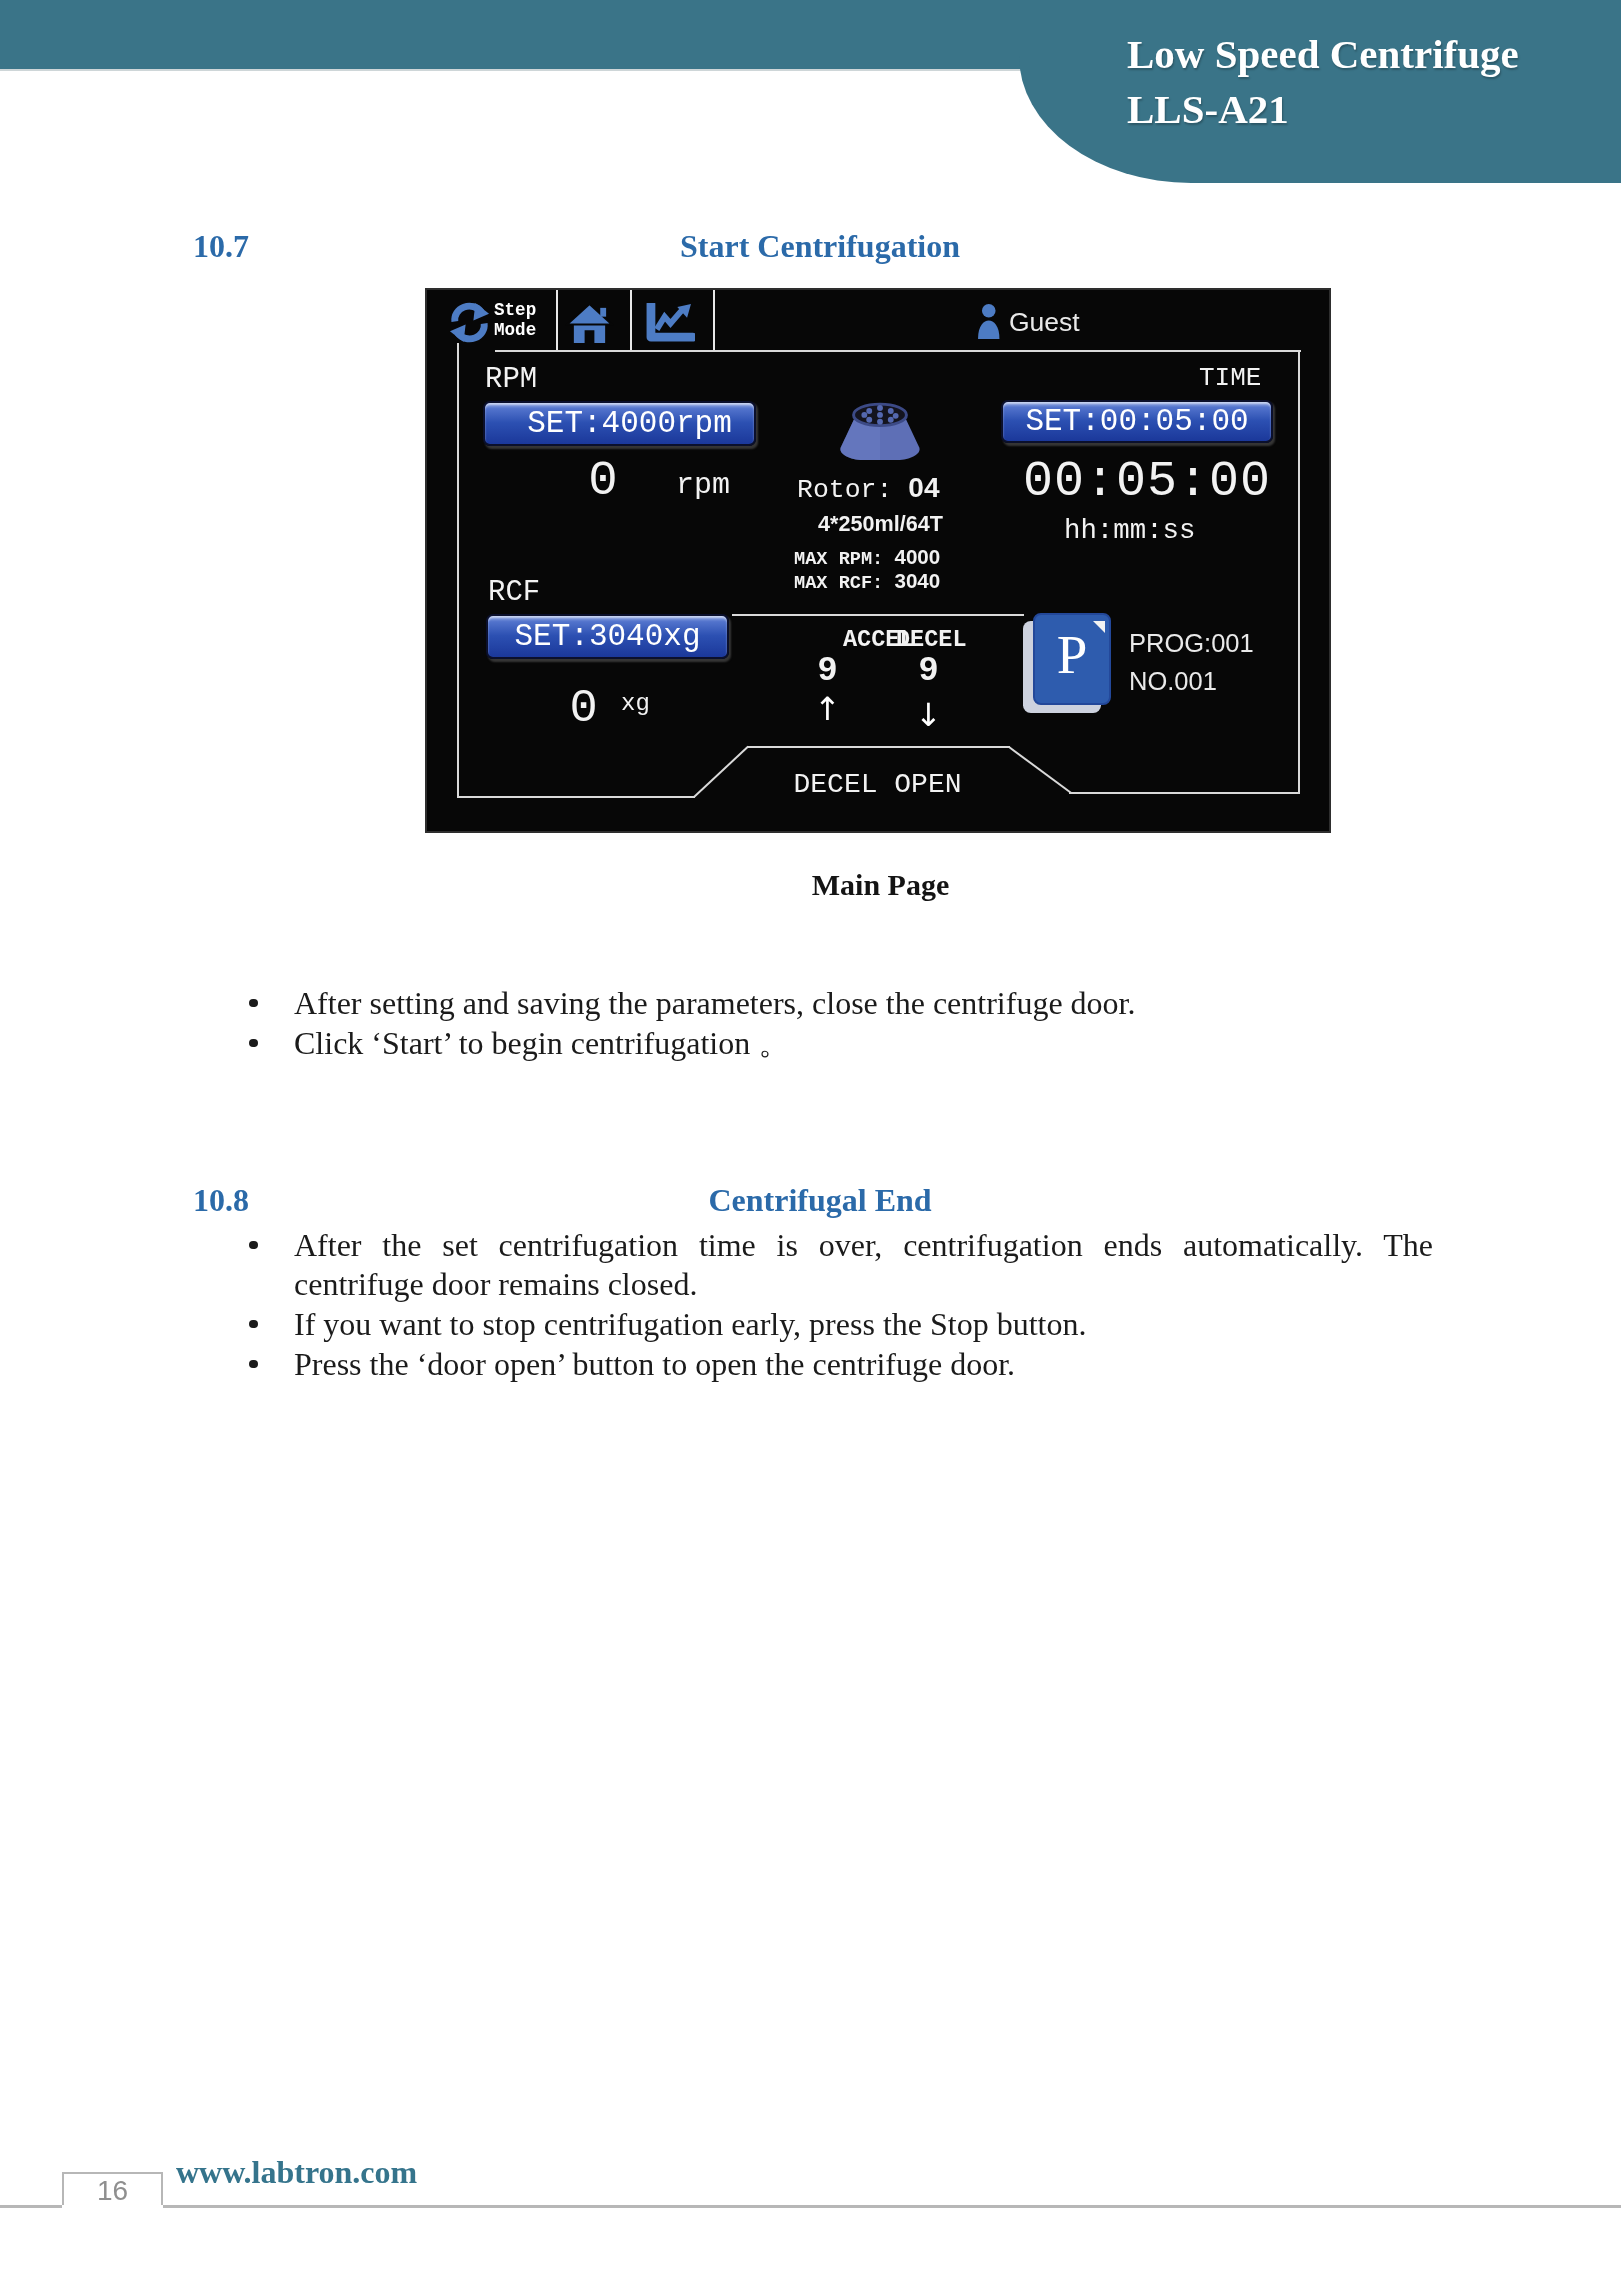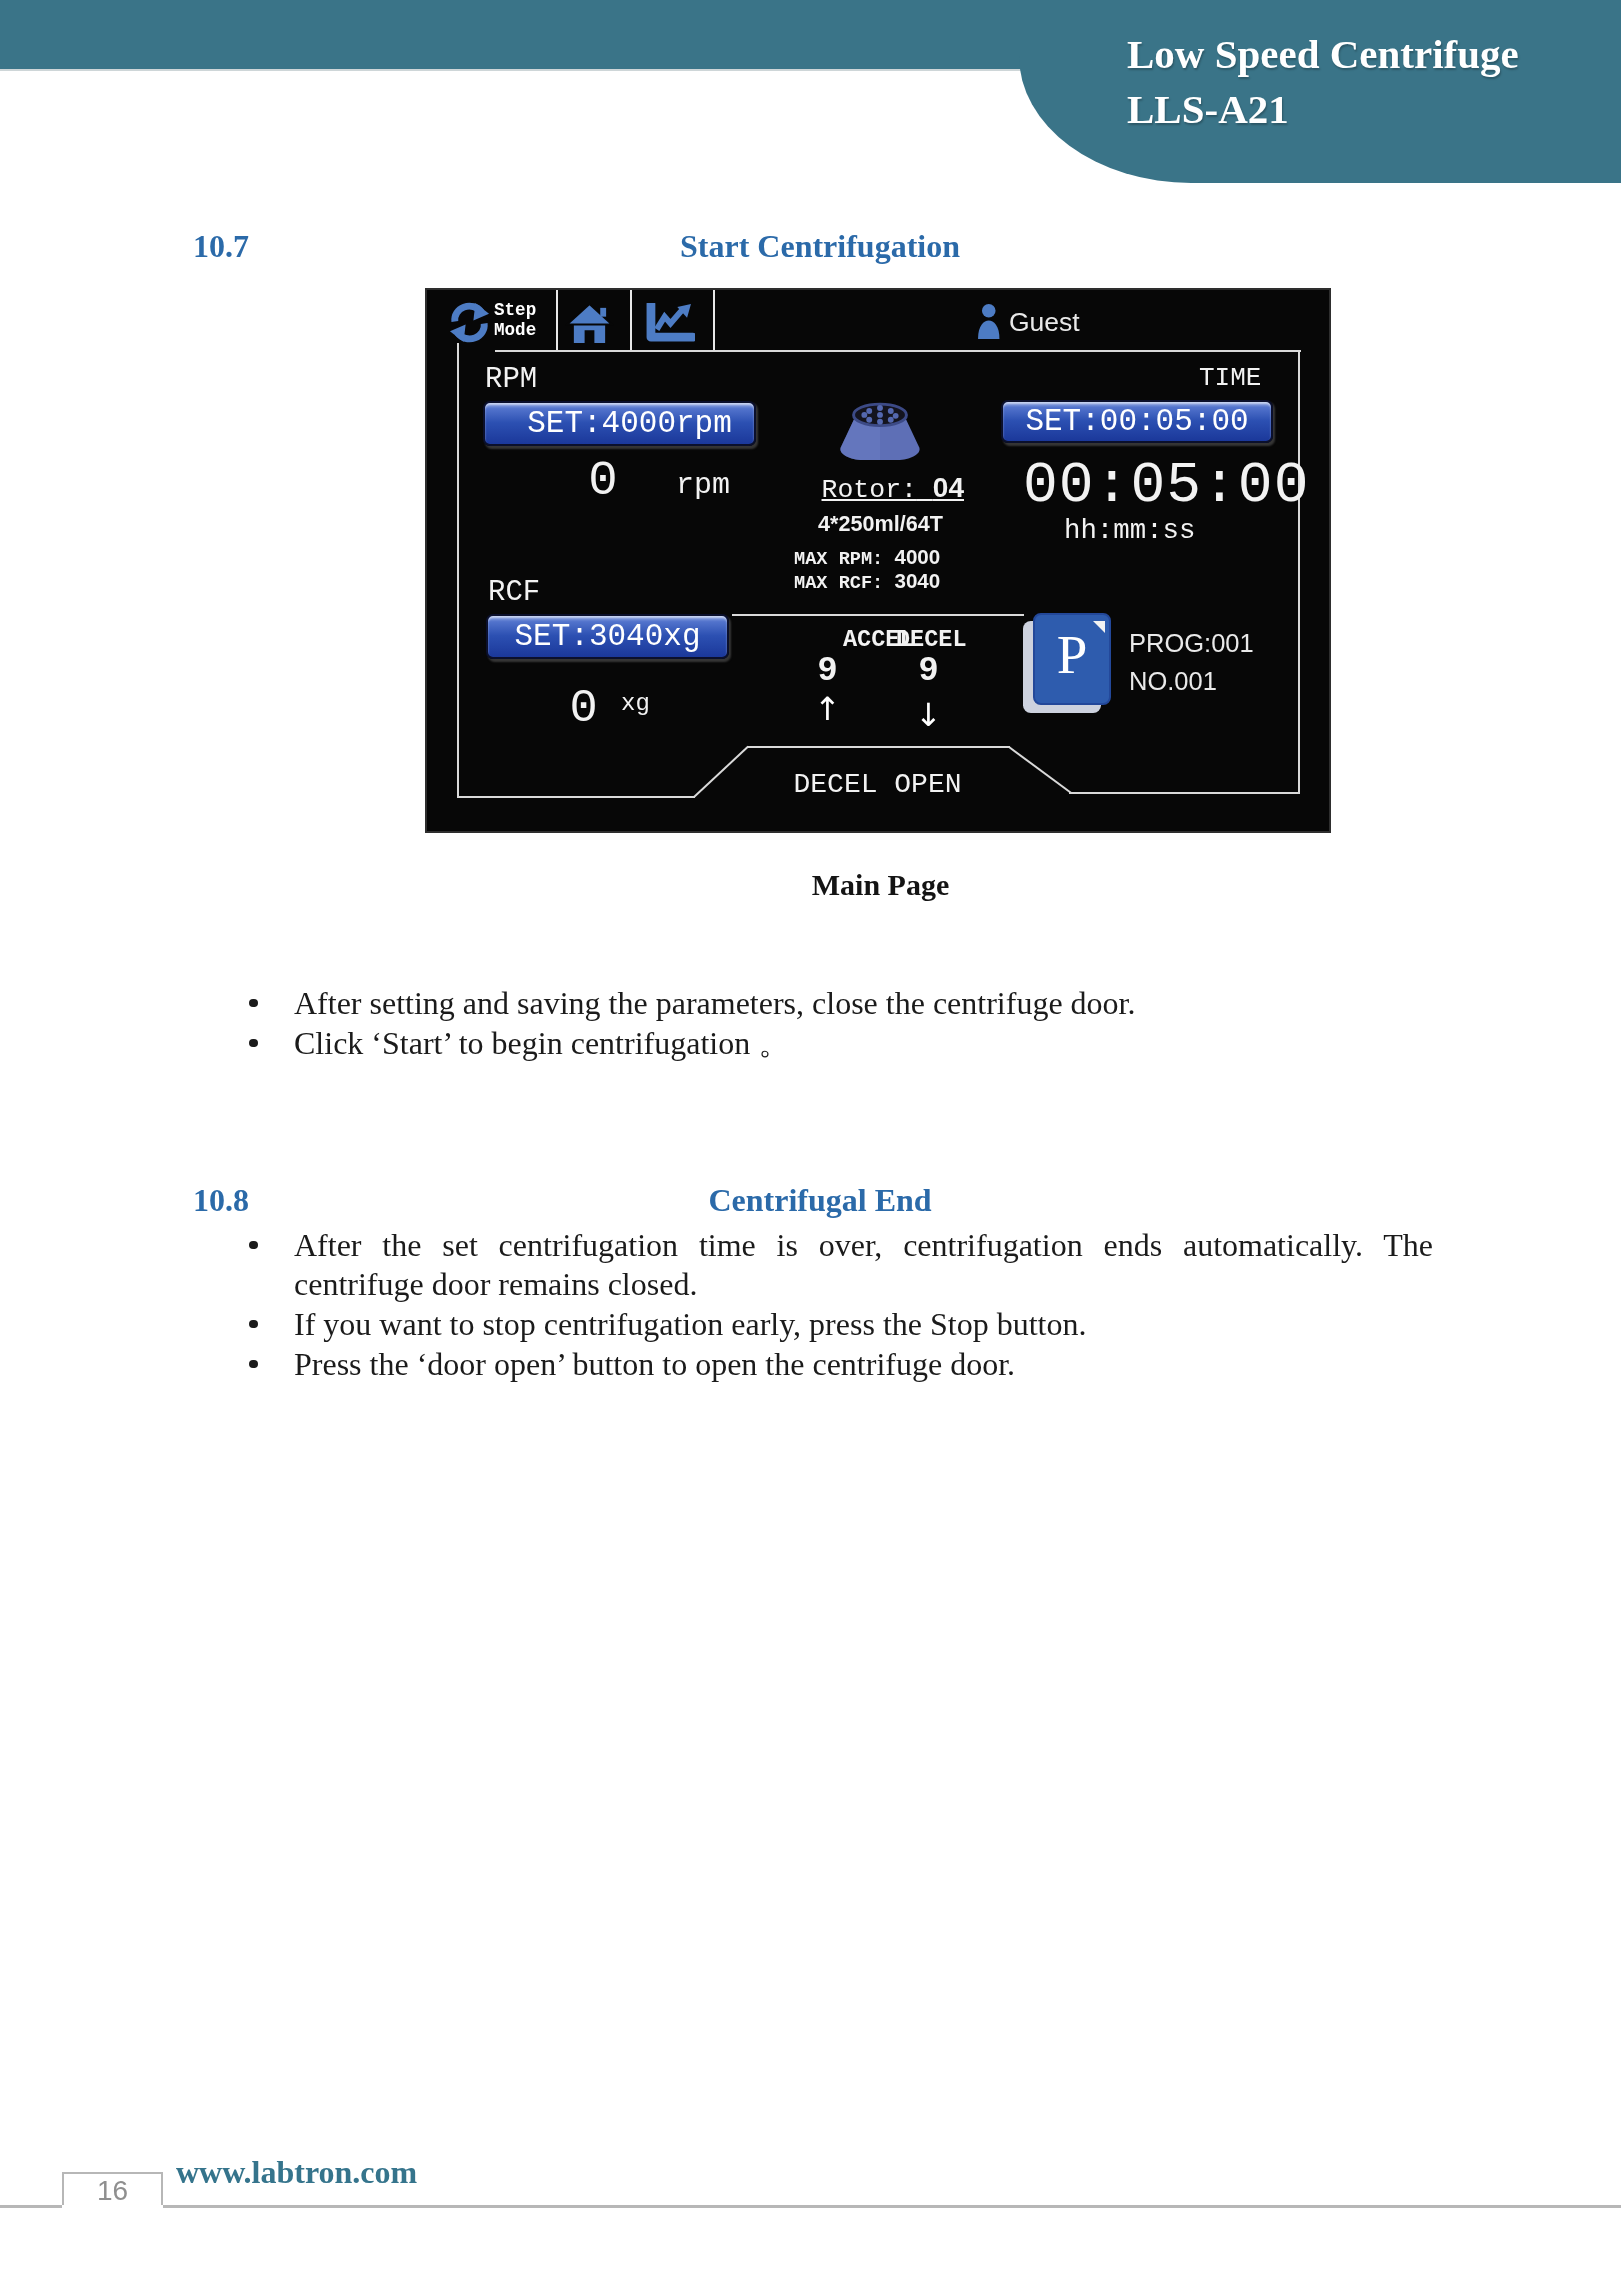--- a/index.html
+++ b/index.html
@@ -79,27 +79,27 @@
           background:linear-gradient(180deg,#93aae4 0%,#5273cc 14%,#2c50b2 48%,#1b389a 100%);
           box-shadow:inset 0 2px 2px rgba(255,255,255,.5),2px 2.9px 2px rgba(110,110,110,.45);
           color:#fff;font-size:31px;display:flex;align-items:center;justify-content:center;
           font-family:"Liberation Mono",monospace;cursor:pointer;}
   .set-rpm{left:56px;top:111px;width:273px;padding-left:20px;}
   .set-time{left:574px;top:110px;width:272px;height:43px;}
   .set-rcf{left:59px;top:324px;width:243px;}
 
   .rpm-current{left:137px;top:163px;width:78px;text-align:center;font-size:49px;}
   .rpm-unit{left:249px;top:178px;font-size:30px;}
-  .time-current{left:596px;top:163px;font-size:58px;letter-spacing:1px;}
+  .time-current{left:596px;top:163px;font-size:50px;letter-spacing:1px;}
   .time-format{left:637px;top:225px;font-size:27.4px;}
   .rcf-current{left:127px;top:392px;width:59px;text-align:center;font-size:47px;}
   .rcf-unit{left:194px;top:400px;font-size:24px;}
 
   .rotor-wrap{left:406px;top:112px;}
-  .rotor-line{left:370px;top:182px;width:167px;text-align:right;font-size:26.5px;text-decoration:underline;}
+  .rotor-line{left:370px;top:182px;width:167px;text-align:left;font-size:26.5px;}
   .rotor-num{font-family:"Liberation Sans",sans-serif;font-weight:bold;font-size:28px;}
   .rotor-spec{left:370px;top:221px;width:167px;text-align:center;font-size:21.6px;font-weight:bold;}
   .maxrow{font-size:18.6px;font-weight:bold;}
   .max-rpm{left:367px;top:255px;}
   .max-rcf{left:367px;top:279px;}
   .maxval{font-family:"Liberation Sans",sans-serif;font-size:20.6px;font-weight:bold;}
 
   .accel-label{left:368px;top:336px;font-size:23.5px;font-weight:bold;margin-left:48px;}
   .decel-label{left:469px;top:336px;font-size:23.5px;font-weight:bold;}
   .aval{position:absolute;width:49px;text-align:center;font-size:34px;font-weight:bold;

